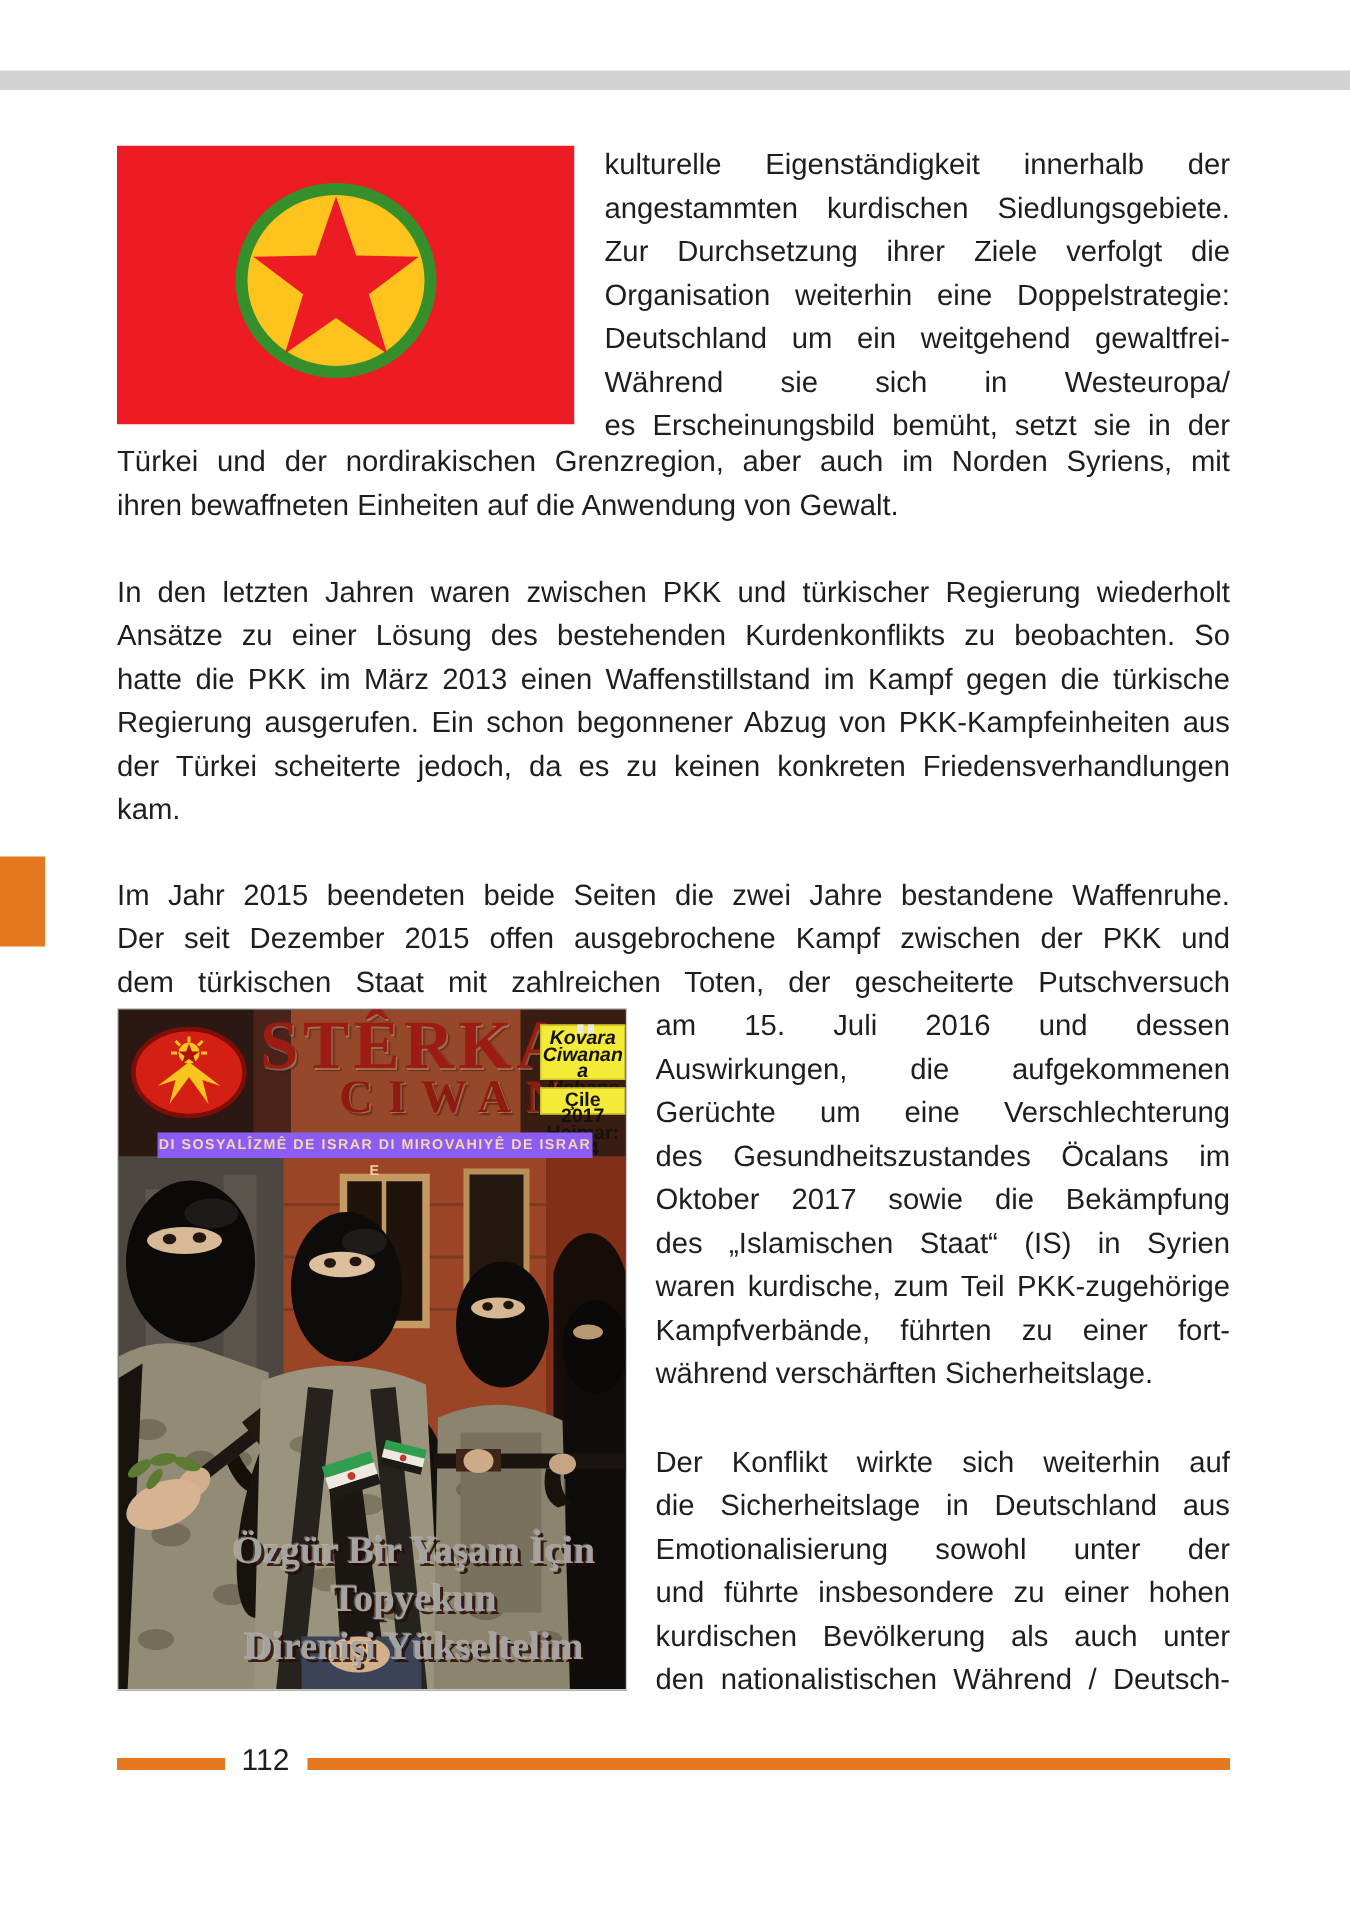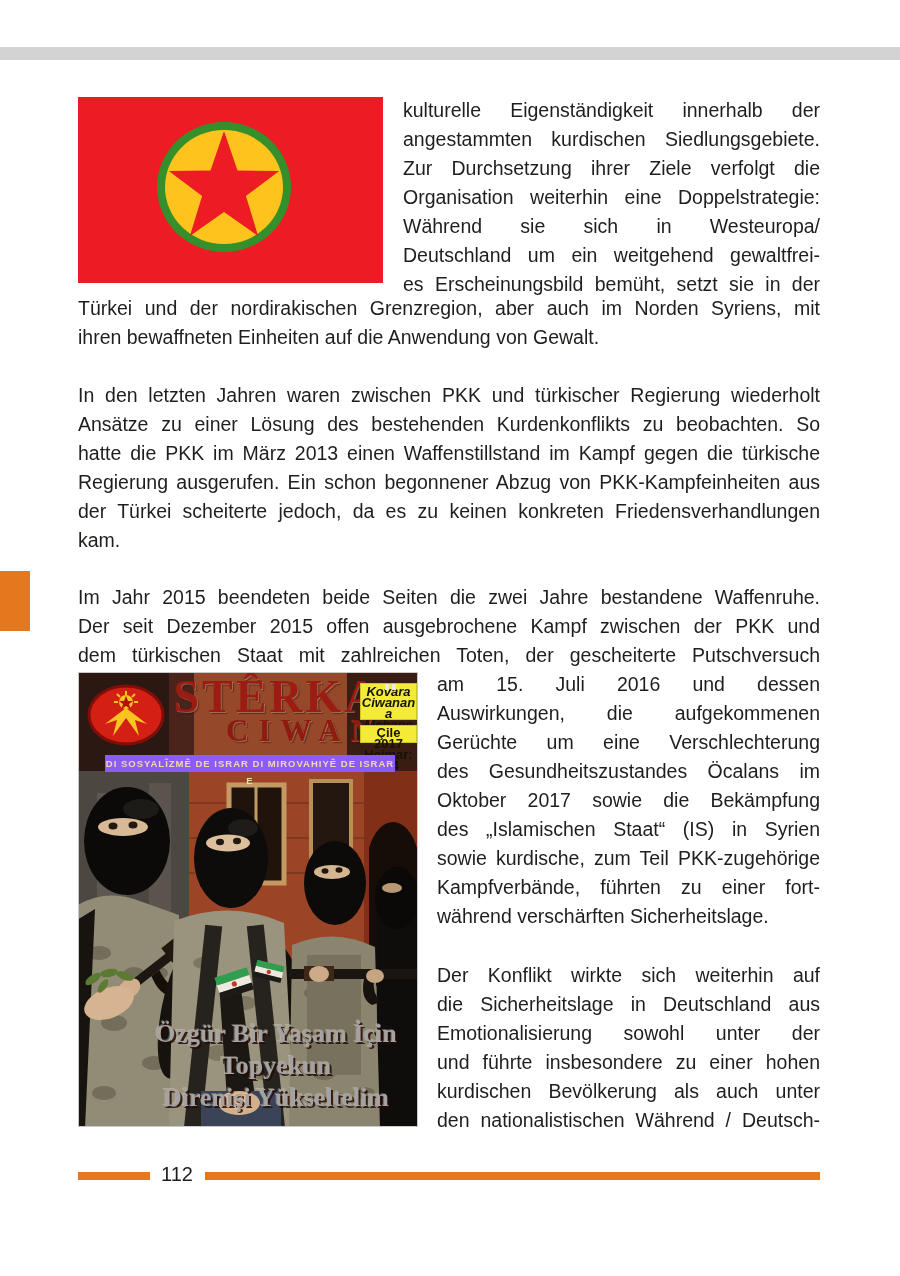--- a/index.html
+++ b/index.html
@@ -64,22 +64,22 @@
       <ellipse cx="146" cy="90" rx="59" ry="57" fill="#FFC31E"></ellipse>
       <polygon fill="#ED1C24" points="146,34 159.5,73.4 201.2,74.1 167.9,99.1 180.1,138.9 146,115 111.9,138.9 124.1,99.1 90.8,74.1 132.5,73.4"></polygon>
     </svg>
   </div>
 
   <div class="textcol" style="left:403px;top:96px;width:417px;">
       <div class="jl">kulturelle Eigenständigkeit innerhalb der</div>
       <div class="jl">angestammten kurdischen Siedlungsgebiete.</div>
       <div class="jl">Zur Durchsetzung ihrer Ziele verfolgt die</div>
       <div class="jl">Organisation weiterhin eine Doppelstrategie:</div>
+      <div class="jl">Deutschland um ein weitgehend gewaltfrei-</div>
       <div class="jl">Während sie sich in Westeuropa/</div>
-      <div class="jl">Deutschland um ein weitgehend gewaltfrei-</div>
       <div class="jl">es Erscheinungsbild bemüht, setzt sie in der</div>
     </div>
   <div class="textcol" style="left:78px;top:294px;width:742px;">
       <div class="jl">Türkei und der nordirakischen Grenzregion, aber auch im Norden Syriens, mit</div>
       <div class="ll">ihren bewaffneten Einheiten auf die Anwendung von Gewalt.</div>
     </div>
   <div class="textcol" style="left:78px;top:381px;width:742px;">
       <div class="jl">In den letzten Jahren waren zwischen PKK und türkischer Regierung wiederholt</div>
       <div class="jl">Ansätze zu einer Lösung des bestehenden Kurdenkonflikts zu beobachten. So</div>
       <div class="jl">hatte die PKK im März 2013 einen Waffenstillstand im Kampf gegen die türkische</div>
@@ -93,21 +93,21 @@
       <div class="jl">Der seit Dezember 2015 offen ausgebrochene Kampf zwischen der PKK und</div>
       <div class="jl">dem türkischen Staat mit zahlreichen Toten, der gescheiterte Putschversuch</div>
     </div>
   <div class="textcol" style="left:437px;top:670px;width:383px;">
       <div class="jl">am 15. Juli 2016 und dessen</div>
       <div class="jl">Auswirkungen, die aufgekommenen</div>
       <div class="jl">Gerüchte um eine Verschlechterung</div>
       <div class="jl">des Gesundheitszustandes Öcalans im</div>
       <div class="jl">Oktober 2017 sowie die Bekämpfung</div>
       <div class="jl">des „Islamischen Staat“ (IS) in Syrien</div>
-      <div class="jl">sowie kurdische, zum Teil PKK-zugehörige</div>
+      <div class="jl">waren kurdische, zum Teil PKK-zugehörige</div>
       <div class="jl">Kampfverbände, führten zu einer fort-</div>
       <div class="ll">während verschärften Sicherheitslage.</div>
     </div>
   <div class="textcol" style="left:437px;top:961px;width:383px;">
       <div class="jl">Der Konflikt wirkte sich weiterhin auf</div>
       <div class="jl">die Sicherheitslage in Deutschland aus</div>
       <div class="jl">Emotionalisierung sowohl unter der</div>
       <div class="jl">und führte insbesondere zu einer hohen</div>
       <div class="jl">kurdischen Bevölkerung als auch unter</div>
       <div class="jl">den nationalistischen Während / Deutsch-</div>

